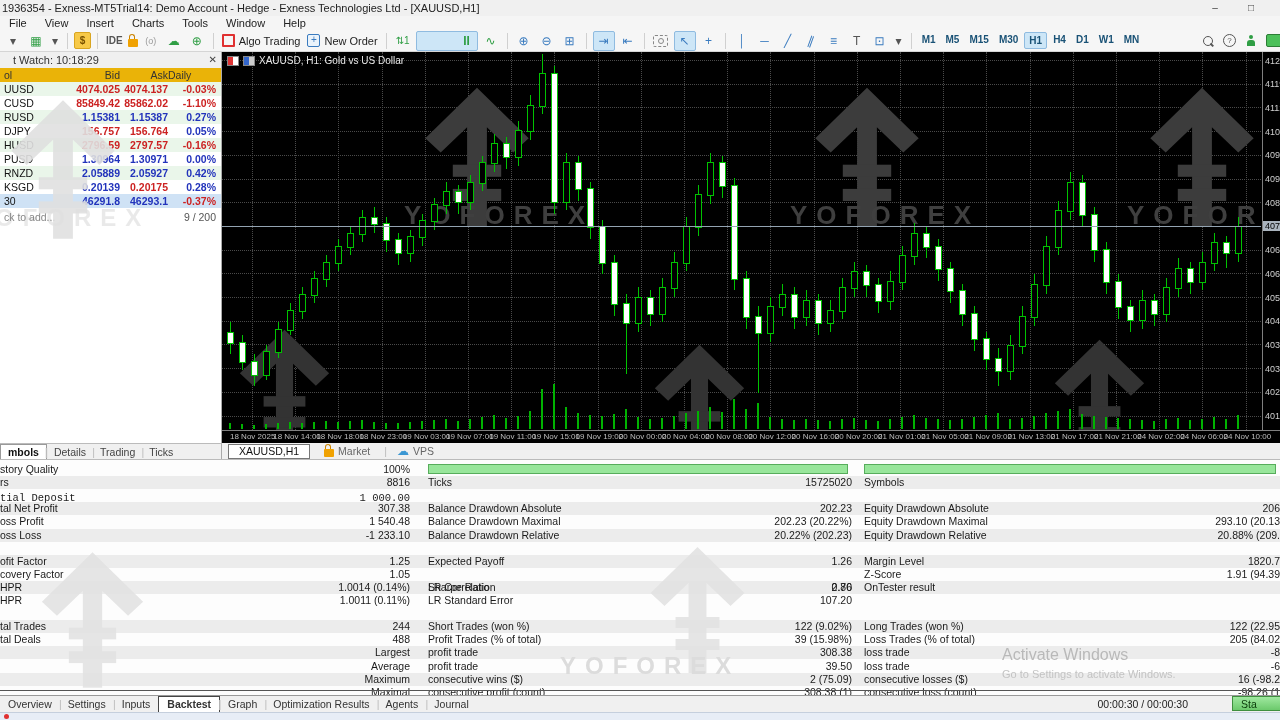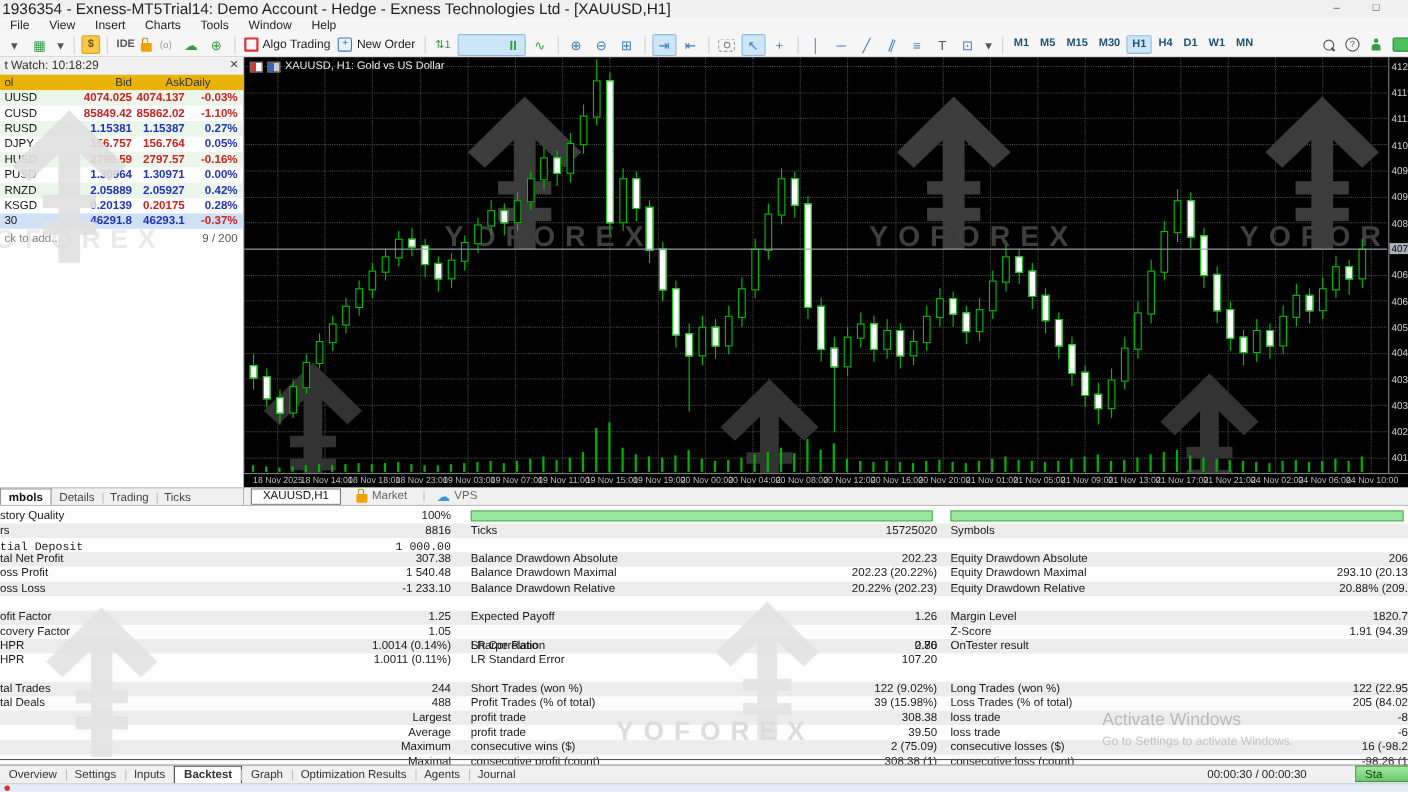--- a/index.html
+++ b/index.html
@@ -1,20 +1,20 @@
 <!DOCTYPE html>
 <html><head>
 <meta charset="utf-8">
 <style>
   html,body{margin:0;padding:0;background:#dfe4ea;font-family:"Liberation Sans",sans-serif;}
   #app{position:relative;width:1280px;height:720px;overflow:hidden;background:#f5f5f5;font-size:11px;color:#111;}
   .abs{position:absolute;}
   
   #titlebar{left:0;top:0;width:1280px;height:16px;background:#f0f0f0;line-height:16px;}
-  #titlebar .t{padding-left:2px;font-size:14px;color:#222;white-space:nowrap;}
+  #titlebar .t{padding-left:2px;font-size:11px;color:#222;white-space:nowrap;}
   .wbtn{position:absolute;top:0;width:30px;text-align:center;color:#444;font-size:10px;line-height:15px;cursor:default;}
   #menubar{left:0;top:16px;width:1280px;height:14px;background:#f5f5f5;display:flex;align-items:center;}
   #menu-items{display:flex;gap:0;}
   .menu-item{padding:0 9px;font-size:11px;color:#222;line-height:14px;}
   #menu-min{position:absolute;right:40px;top:16px;color:#555;font-size:10px;}
   #toolbar{left:0;top:30px;width:1280px;height:22px;background:#f6f6f6;border-bottom:1px solid #d5d5d5;display:flex;align-items:center;gap:3px;padding-left:3px;box-sizing:border-box;}
   .tbtn{display:inline-flex;align-items:center;justify-content:center;min-width:16px;height:18px;border-radius:2px;font-size:12px;color:#3a7bbf;padding:0 2px;}
   .tbtn.active{background:#cde6f7;border:1px solid #8fbbe0;}
   .tsep{width:1px;height:16px;background:#d0d0d0;margin:0 3px;}
   .green{color:#2f9e44;} .gray{color:#9a9a9a;} .dark{color:#555;}
@@ -31,21 +31,21 @@
   .srch{width:8px;height:8px;border:1.5px solid #555;border-radius:50%;position:relative;display:inline-block;}
   .srch:after{content:'';position:absolute;left:6px;top:7px;width:4px;height:1.5px;background:#555;transform:rotate(45deg);}
   .helpc{width:11px;height:11px;border:1.5px solid #555;border-radius:50%;color:#555;font-size:8px;line-height:11px;text-align:center;display:inline-block;}
   .person{width:10px;height:12px;position:relative;display:inline-block;}
   .person:before{content:'';position:absolute;left:3px;top:0;width:4px;height:4px;background:#2f9e44;border-radius:50%;}
   .person:after{content:'';position:absolute;left:1px;top:5px;width:8px;height:6px;background:#2f9e44;border-radius:3px 3px 0 0;}
   .battery{width:16px;height:11px;background:#4cc05a;border:1px solid #2d7d36;border-radius:2px;}
   
   #mw{left:0;top:52px;width:222px;height:391px;background:#fff;border-right:1px solid #aaa;box-sizing:border-box;}
   #mw-header{position:absolute;left:0;top:0;width:100%;height:16px;background:#f0f0f0;border-bottom:1px solid #ccc;line-height:16px;}
-  #mw-header .htext{padding-left:4px;color:#333;}
+  #mw-header .htext{padding-left:13px;color:#333;}
   #mw-close{position:absolute;right:4px;top:0;color:#444;font-size:10px;}
   #mw-colhead{position:absolute;left:0;top:16px;width:100%;height:14px;background:#eab308;border-bottom:1px solid #ddd;font-size:10.5px;color:#333;}
   .mwc{position:absolute;top:0;line-height:14px;}
   #mw-rows{position:absolute;left:0;top:30px;width:100%;}
   .mw-row{position:relative;height:14px;line-height:14px;font-size:10.5px;}
   .mw-row.alt{background:#eaf6ea;}
   .mw-row.sel{background:#cfe2f5;}
   .cell{position:absolute;top:0;white-space:nowrap;}
   .c-sym{left:4px;color:#111;}
   .c-bid{left:66px;width:54px;text-align:right;font-weight:bold;}

